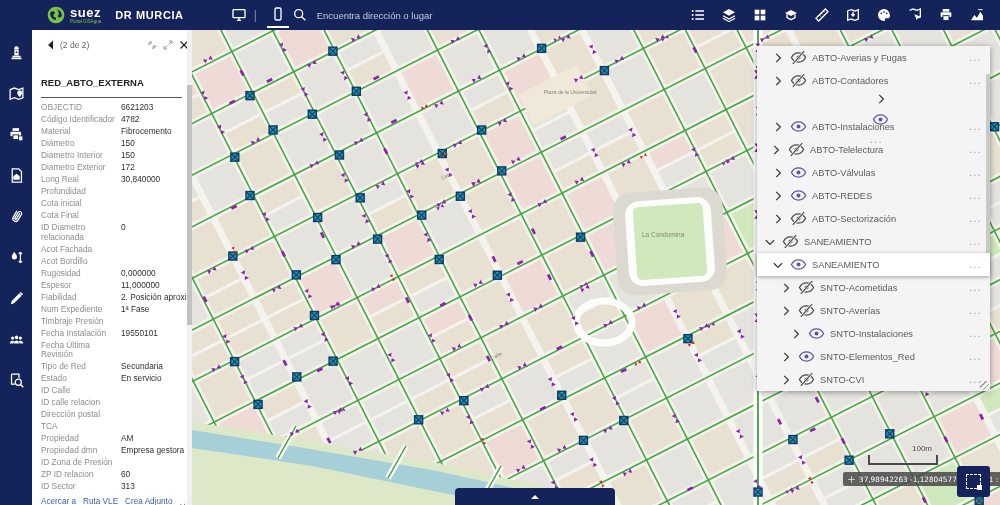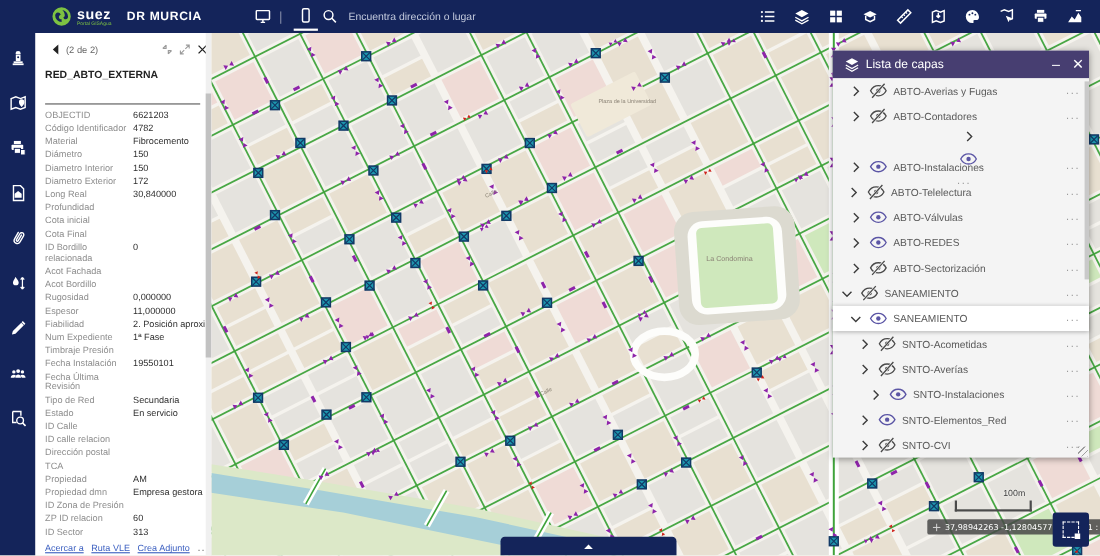--- a/index.html
+++ b/index.html
@@ -30,21 +30,21 @@
   .rail-icon svg{width:17px;height:17px;}
   
   #attr{position:absolute;left:32px;top:30px;width:160px;height:475px;background:#ffffff;z-index:14;
         box-sizing:border-box;padding:6px 2px 0 9px;}
   #attr-scroll-track{position:absolute;right:0;top:0;width:5px;height:100%;background:#f0f0f0;}
   #attr-scroll-thumb{position:absolute;right:0;top:55px;width:5px;height:240px;background:#c2c2c2;}
   #attr-head{display:flex;align-items:center;height:18px;}
   #attr-pager{font-size:8.5px;color:#666;margin-left:3px;}
   #attr-head .spacer{flex:1;}
   .mini-icon{width:12px;height:12px;display:inline-flex;align-items:center;justify-content:center;cursor:pointer;margin-left:4px;}
-  #attr-title{font-size:9.5px;font-weight:bold;color:#222;margin-top:9px;padding-bottom:20px;border-bottom:1px solid #555;margin-right:8px;}
+  #attr-title{font-size:9.5px;font-weight:bold;color:#222;margin-top:23px;padding-bottom:9px;border-bottom:1px solid #555;margin-right:8px;}
   #attr-rows{margin-top:4px;}
   .arow{display:flex;align-items:flex-start;padding:1.45px 0;}
   .alabel{width:80px;flex-shrink:0;font-size:8.3px;color:#8d8d8d;line-height:1.1;}
   .avalue{flex:1;font-size:8.3px;color:#2f2f2f;line-height:1.1;white-space:nowrap;overflow:hidden;}
   #attr-links{display:flex;align-items:center;margin-top:5px;margin-right:6px;}
   #attr-links a{font-size:8.2px;color:#3b5fc0;text-decoration:underline;margin-right:7px;cursor:pointer;white-space:nowrap;}
   #attr-more{margin-left:auto;color:#777;font-size:10px;letter-spacing:1px;cursor:pointer;line-height:4px;}
   
   #map{position:absolute;left:192px;top:30px;width:808px;height:475px;overflow:hidden;background:#f5f3ee;}
   
@@ -311,21 +311,21 @@
       </div>
       <div class="arow">
         <span class="alabel">Cota inicial</span>
         <span class="avalue"></span>
       </div>
       <div class="arow">
         <span class="alabel">Cota Final</span>
         <span class="avalue"></span>
       </div>
       <div class="arow">
-        <span class="alabel">ID Bordillo relacionada</span>
+        <span class="alabel">ID Diametro relacionada</span>
         <span class="avalue">0</span>
       </div>
       <div class="arow">
         <span class="alabel">Acot Fachada</span>
         <span class="avalue"></span>
       </div>
       <div class="arow">
         <span class="alabel">Acot Bordillo</span>
         <span class="avalue"></span>
       </div>
@@ -1202,31 +1202,20 @@
   <span class="ctext">1 : 4.514</span>
 
 </div>
 <div id="overview-btn">
     <span class="dash">
       <i></i>
     </span>
   </div>
 
 <div id="layers">
-  <div id="layers-head">
-    <span class="tb-icon" style="margin-left:6px">
-      <svg viewBox="0 0 24 24">
-          <path d="M12 3l9 5-9 5-9-5z" fill="#fff"></path>
-          <path d="M3 13l9 5 9-5M3 17l9 5 9-5" fill="none" stroke="#fff" stroke-width="1.8"></path>
-        </svg>
-    </span>
-    <span id="layers-title">Lista de capas</span>
-    <span class="lp-btn">–</span>
-    <span class="lp-btn">✕</span>
-  </div>
   <div id="layer-rows">
       <div class="lrow" style="padding-left: 14px;">
         <span class="chev">
           <svg viewBox="0 0 24 24">
             <path d="M9 5l7 7-7 7" fill="none" stroke="#3c3c3c" stroke-width="2.2"></path>
           </svg>
         </span>
         <span class="eye">
           <svg viewBox="0 0 24 24">
             <path d="M12 5.5C7 5.5 3.4 9.3 2 12c1.4 2.7 5 6.5 10 6.5s8.6-3.8 10-6.5c-1.4-2.7-5-6.5-10-6.5z" fill="none" stroke="#4a4a4a" stroke-width="1.7"></path>

